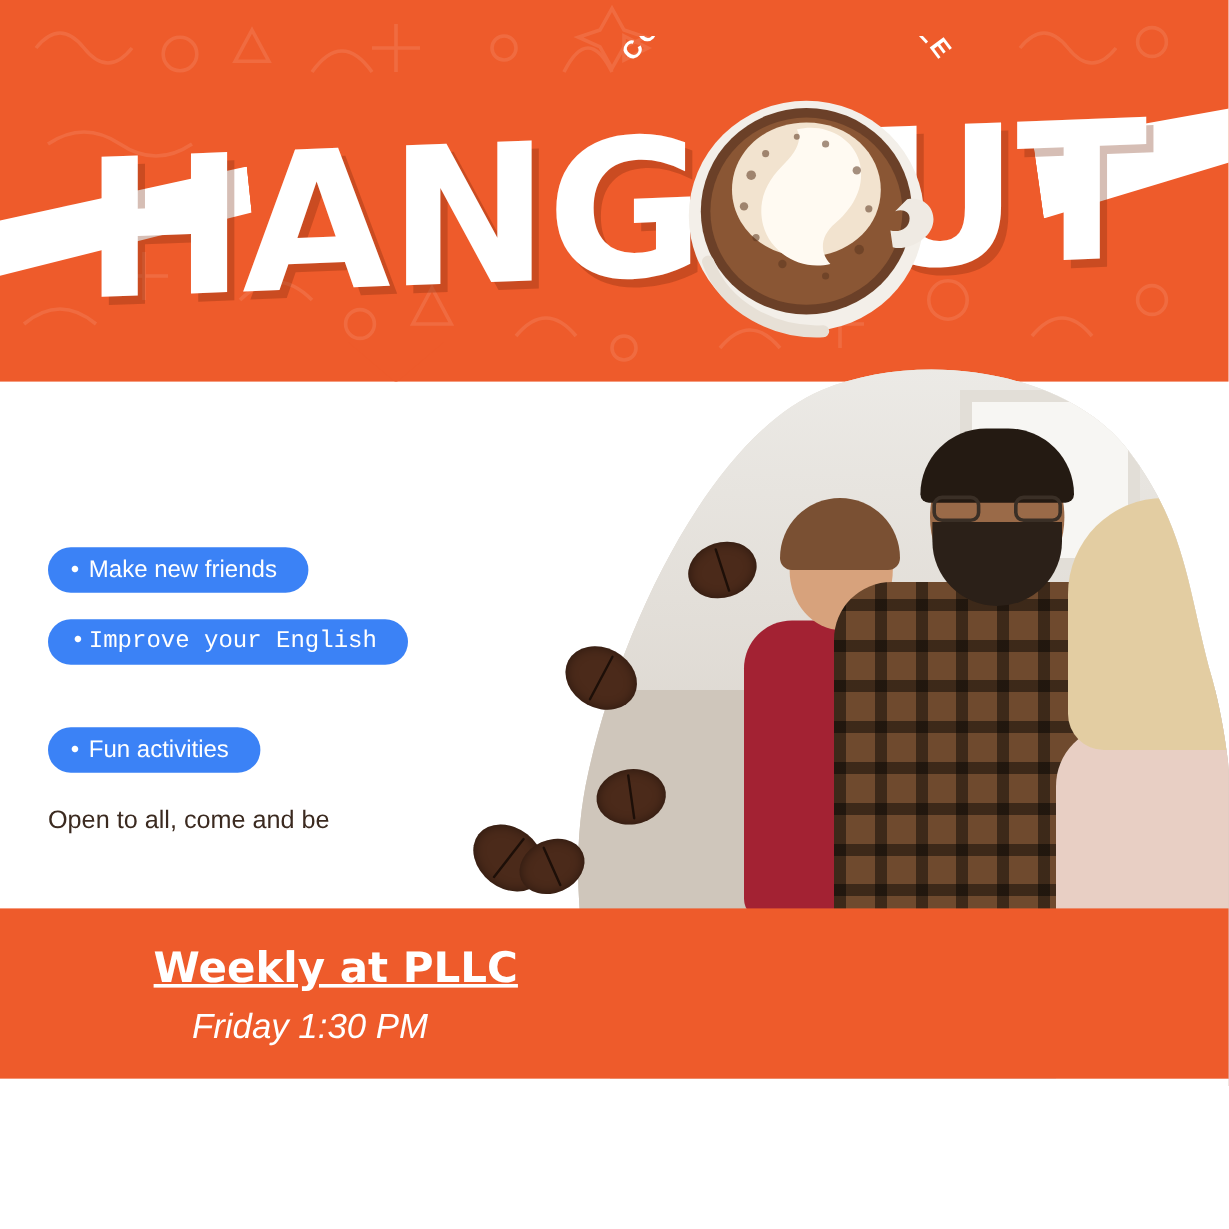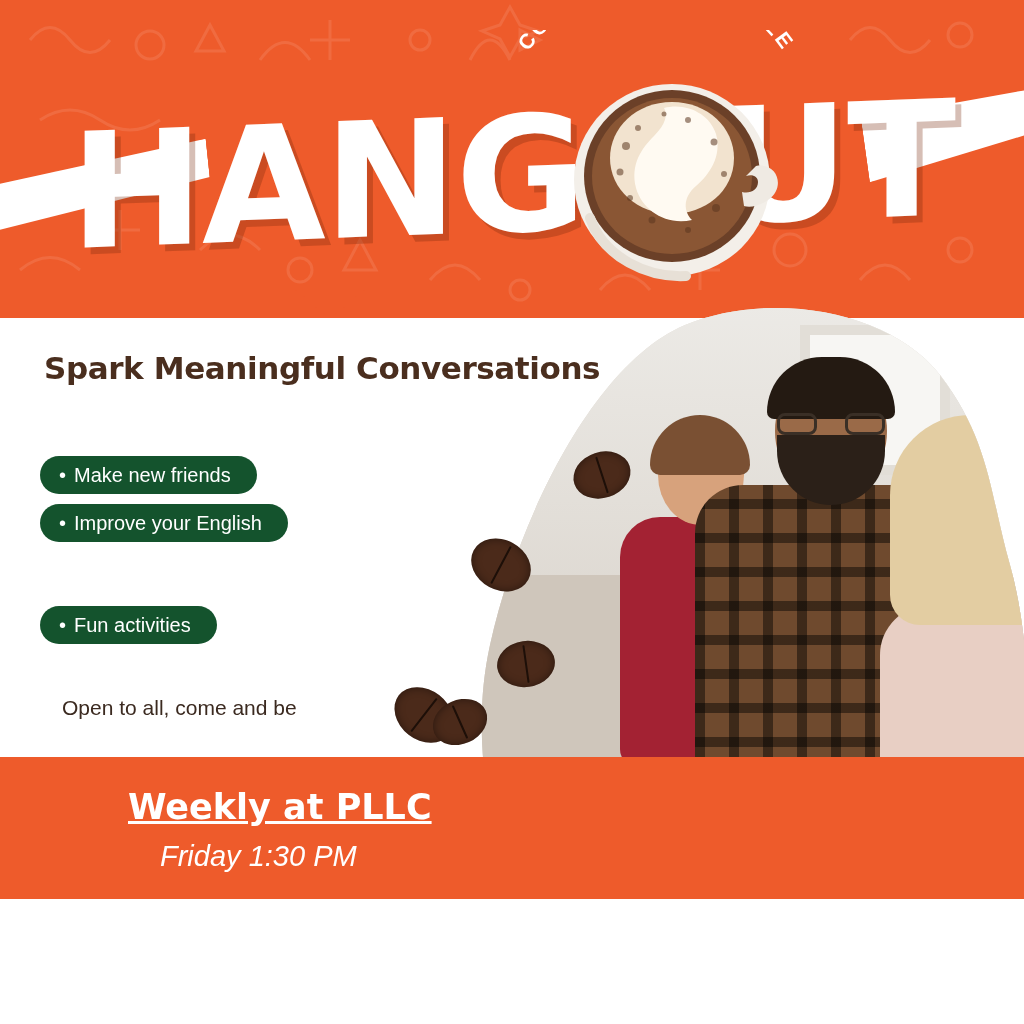--- a/index.html
+++ b/index.html
@@ -65,36 +65,36 @@
     font-family:"DejaVu Sans", sans-serif;
     letter-spacing:-.4px;
   }
   .subhead {
     position:absolute; left:44px; top:400px;
     font-size:22px; color:#3B2A20;
   }
   .pill {
     position:absolute; left:40px;
     height:38px; border-radius:19px;
-    background:#14532d; color:#ffffff;
+    background:#3b82f6; color:#ffffff;
     font-size:20px; line-height:38px;
     padding-left:34px; padding-right:26px;
     white-space:nowrap;
   }
   .pill::before {
     content:"•"; position:absolute; left:19px; top:0; font-size:20px; line-height:38px;
   }
   .pill-0 { top:456px; }
-  .pill-1 { top:504px; }
+  .pill-1 { top:516px;font-family:Liberation Mono, monospace; }
   .pill-2 { top:556px; }
   .pill-3 { top:606px; }
 
   .openline {
-    position:absolute; left:62px; top:668px; width:300px;
-    font-size:21px; line-height:32px; color:#3B2A20;margin-top:24px;
+    position:absolute; left:40px; top:668px; width:300px;
+    font-size:21px; line-height:32px; color:#3B2A20;
   }
 
   
   .photo-wrap {
     position:absolute; left:470px; top:305px; width:560px; height:600px;
     overflow:hidden;
     clip-path:path("M 215 20 C 300 -15 420 5 470 70 C 520 135 520 190 540 260 C 562 340 560 430 560 560 L 560 600 L 40 600 C 20 520 0 430 20 340 C 45 225 120 60 215 20 Z");
   }
   .photo {
     position:absolute; inset:0;
@@ -229,21 +229,20 @@
       <path d="M188 98 c22 -4 30 22 12 34 c-8 6 -18 8 -24 6 l-2 -14 c8 2 16 -2 16 -10 c0 -6 -6 -8 -12 -6 z" fill="#efeae3"></path>
       <path d="M22 150 c14 40 58 60 96 58" stroke="#e7e0d6" stroke-width="10" fill="none" stroke-linecap="round"></path>
     </svg>
 
     <svg class="bottom-notch" viewBox="0 0 1024 34" preserveAspectRatio="none">
       <polygon points="0,34 0,0 290,0 332,34 370,0 1024,0 1024,34" fill="#ffffff" opacity="0"></polygon>
       <polygon points="290,0 370,0 330,34" fill="#EE5B2B"></polygon>
     </svg>
   </div>
 
-  <div class="headline">Spark Meaningful Conversations</div>
 
   <div class="pill pill-0">Make new friends</div>
   <div class="pill pill-1">Improve your English</div>
   <div class="pill pill-3">Fun activities</div>
 
   <div class="openline">
     <div>Open to all, come and be</div>
   </div>
 
   <div class="photo-wrap">

